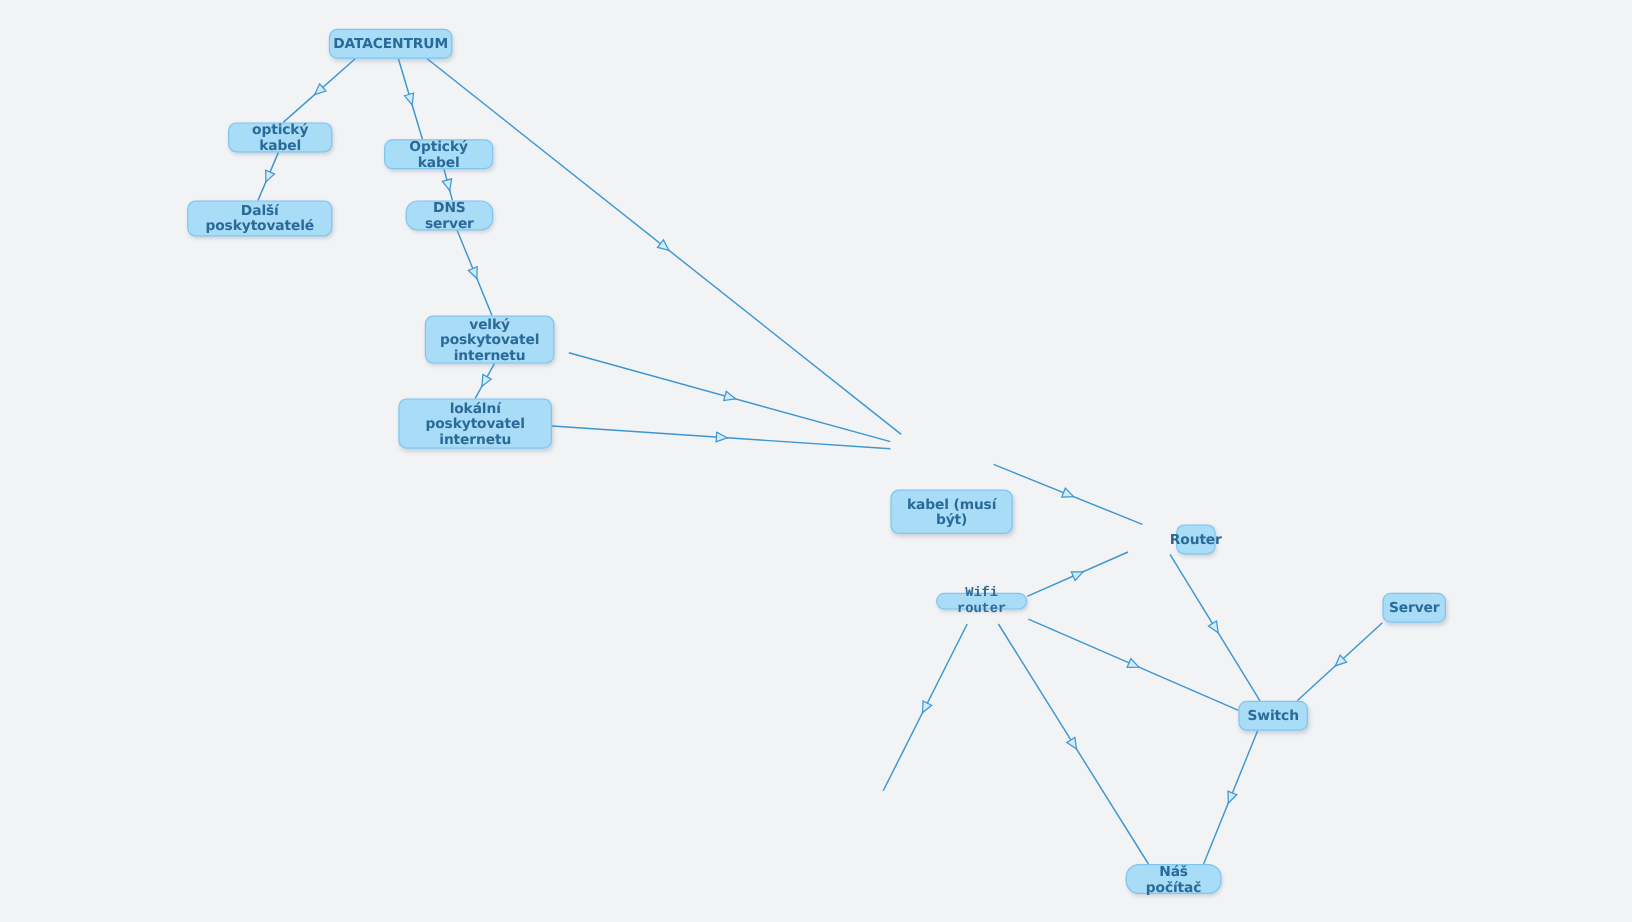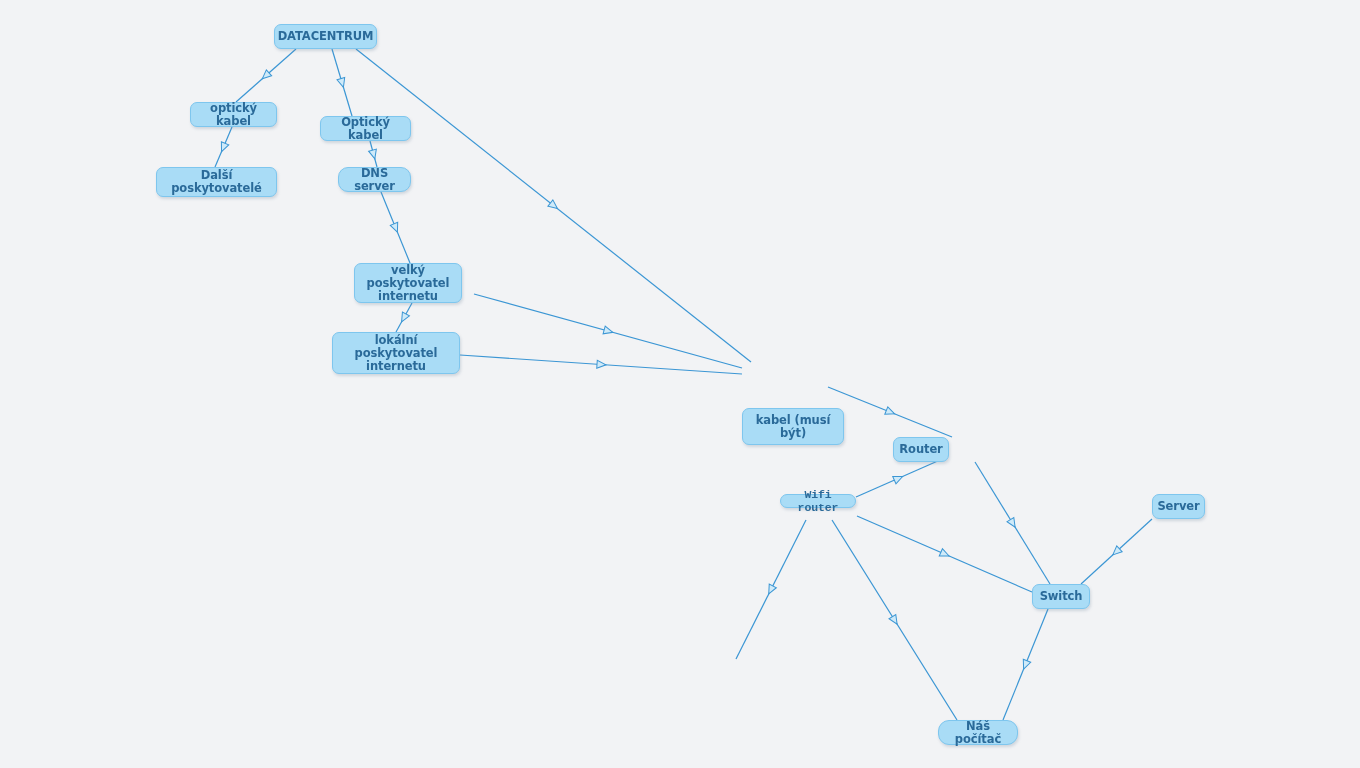--- a/index.html
+++ b/index.html
@@ -133,20 +133,20 @@
       <div class="node" style="left: 274px; top: 24px; width: 103px; height: 25px;"><span>DATACENTRUM</span></div>
       <div class="node" style="left: 190px; top: 102px; width: 87px; height: 25px;"><span>optický kabel</span></div>
       <div class="node" style="left: 156px; top: 167px; width: 121px; height: 30px;"><span>Další poskytovatelé</span></div>
       <div class="node" style="left: 320px; top: 116px; width: 91px; height: 25px;"><span>Optický kabel</span></div>
       <div class="node" style="left: 338px; top: 167px; width: 73px; height: 25px; border-radius: 10px;"><span>DNS server</span></div>
       <div class="node" style="left: 354px; top: 263px; width: 108px; height: 40px;"><span>velký poskytovatel
 internetu</span></div>
       <div class="node" style="left: 332px; top: 332px; width: 128px; height: 42px;"><span>lokální poskytovatel
 internetu</span></div>
       <div class="node" style="left: 742px; top: 362px; width: 102px; height: 37px; margin-top: 46px;"><span>kabel (musí být)</span></div>
-      <div class="node" style="left: 893px; top: 437px; width: 56px; height: 25px;"><span>Router</span></div>
+      <div class="node" style="left: 980px; top: 437px; width: 33px; height: 25px;"><span>Router</span></div>
       <div class="node" style="left: 780px; top: 494px; width: 76px; height: 14px; font-family: Liberation Mono, monospace;"><span>Wifi router</span></div>
       <div class="node" style="left: 1152px; top: 494px; width: 53px; height: 25px;"><span>Server</span></div>
       <div class="node" style="left: 1032px; top: 584px; width: 58px; height: 25px;"><span>Switch</span></div>
       <div class="node" style="left: 938px; top: 720px; width: 80px; height: 25px; border-radius: 11px;"><span>Náš počítač</span></div>
     </div>
 
 </div>
 
 </body></html>

